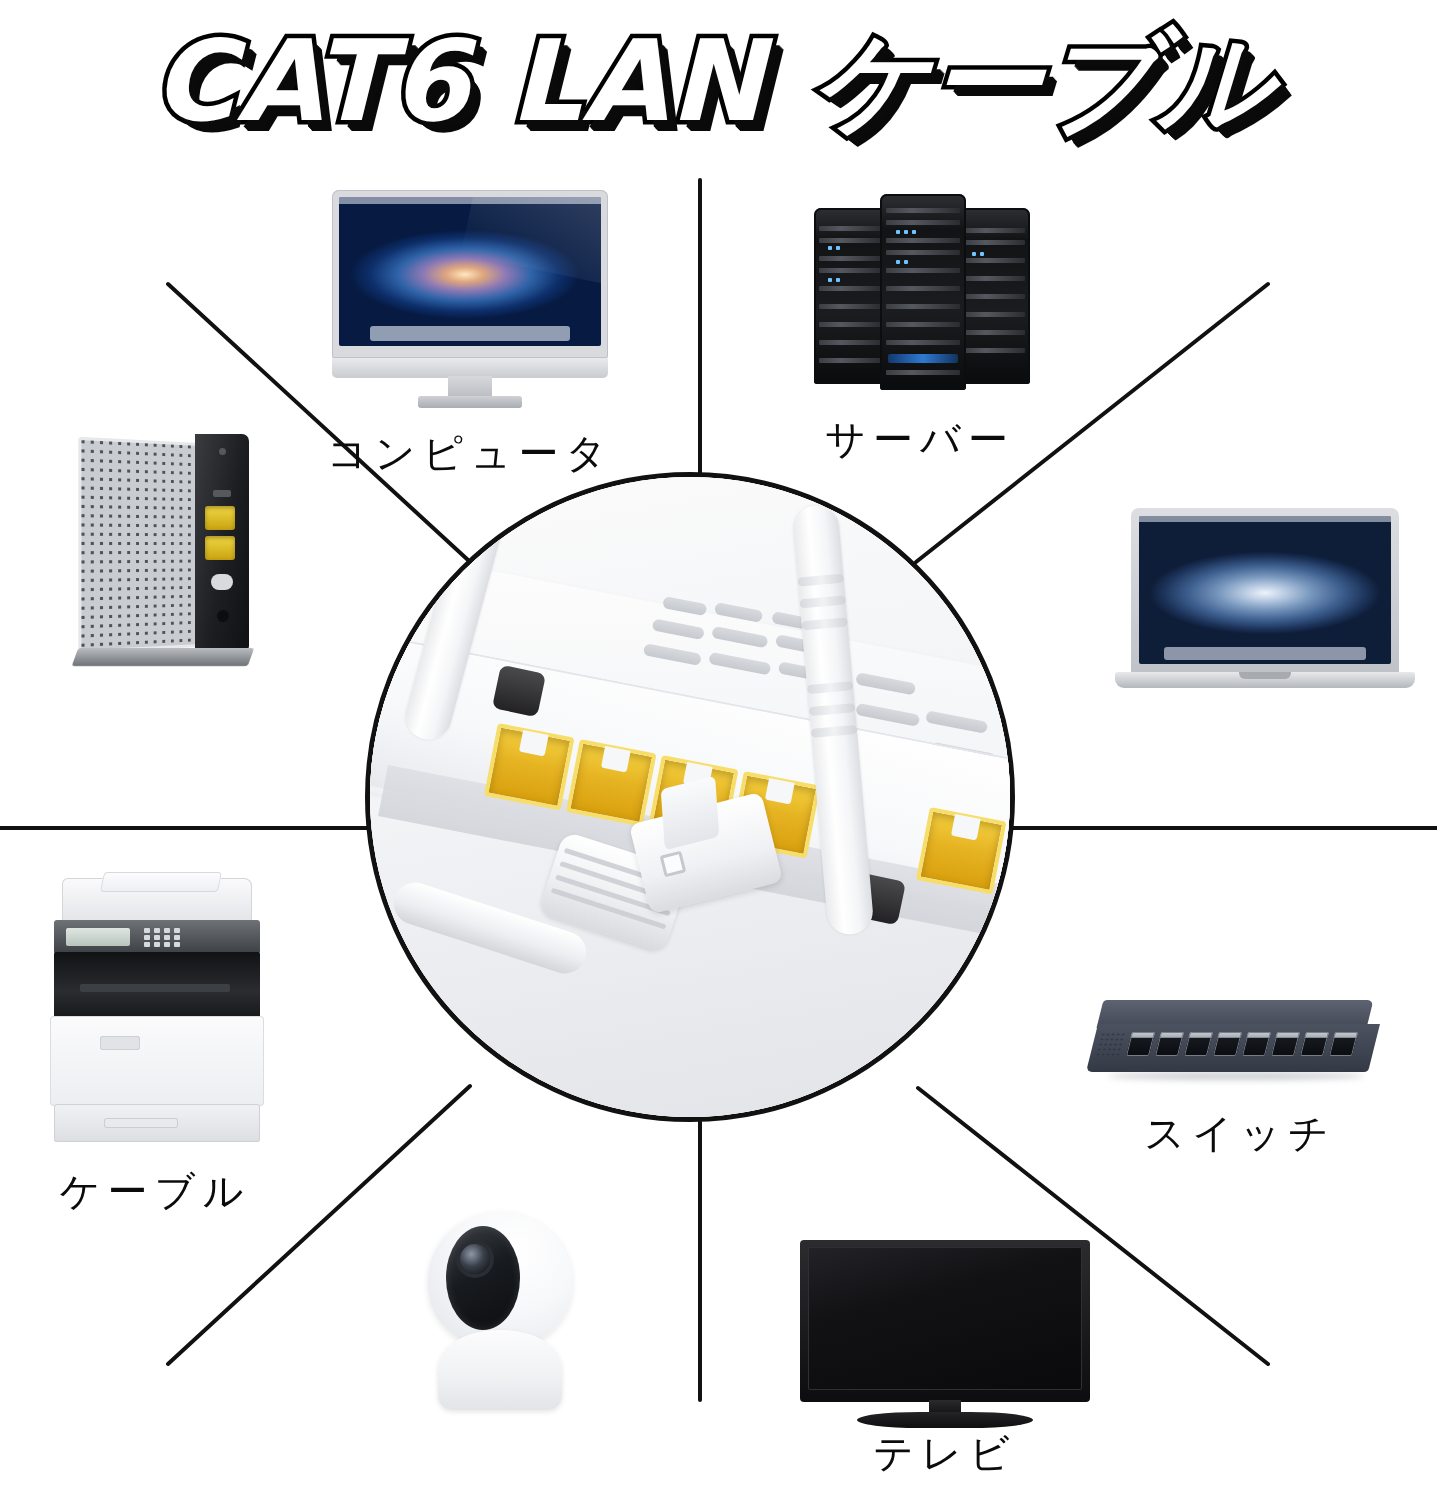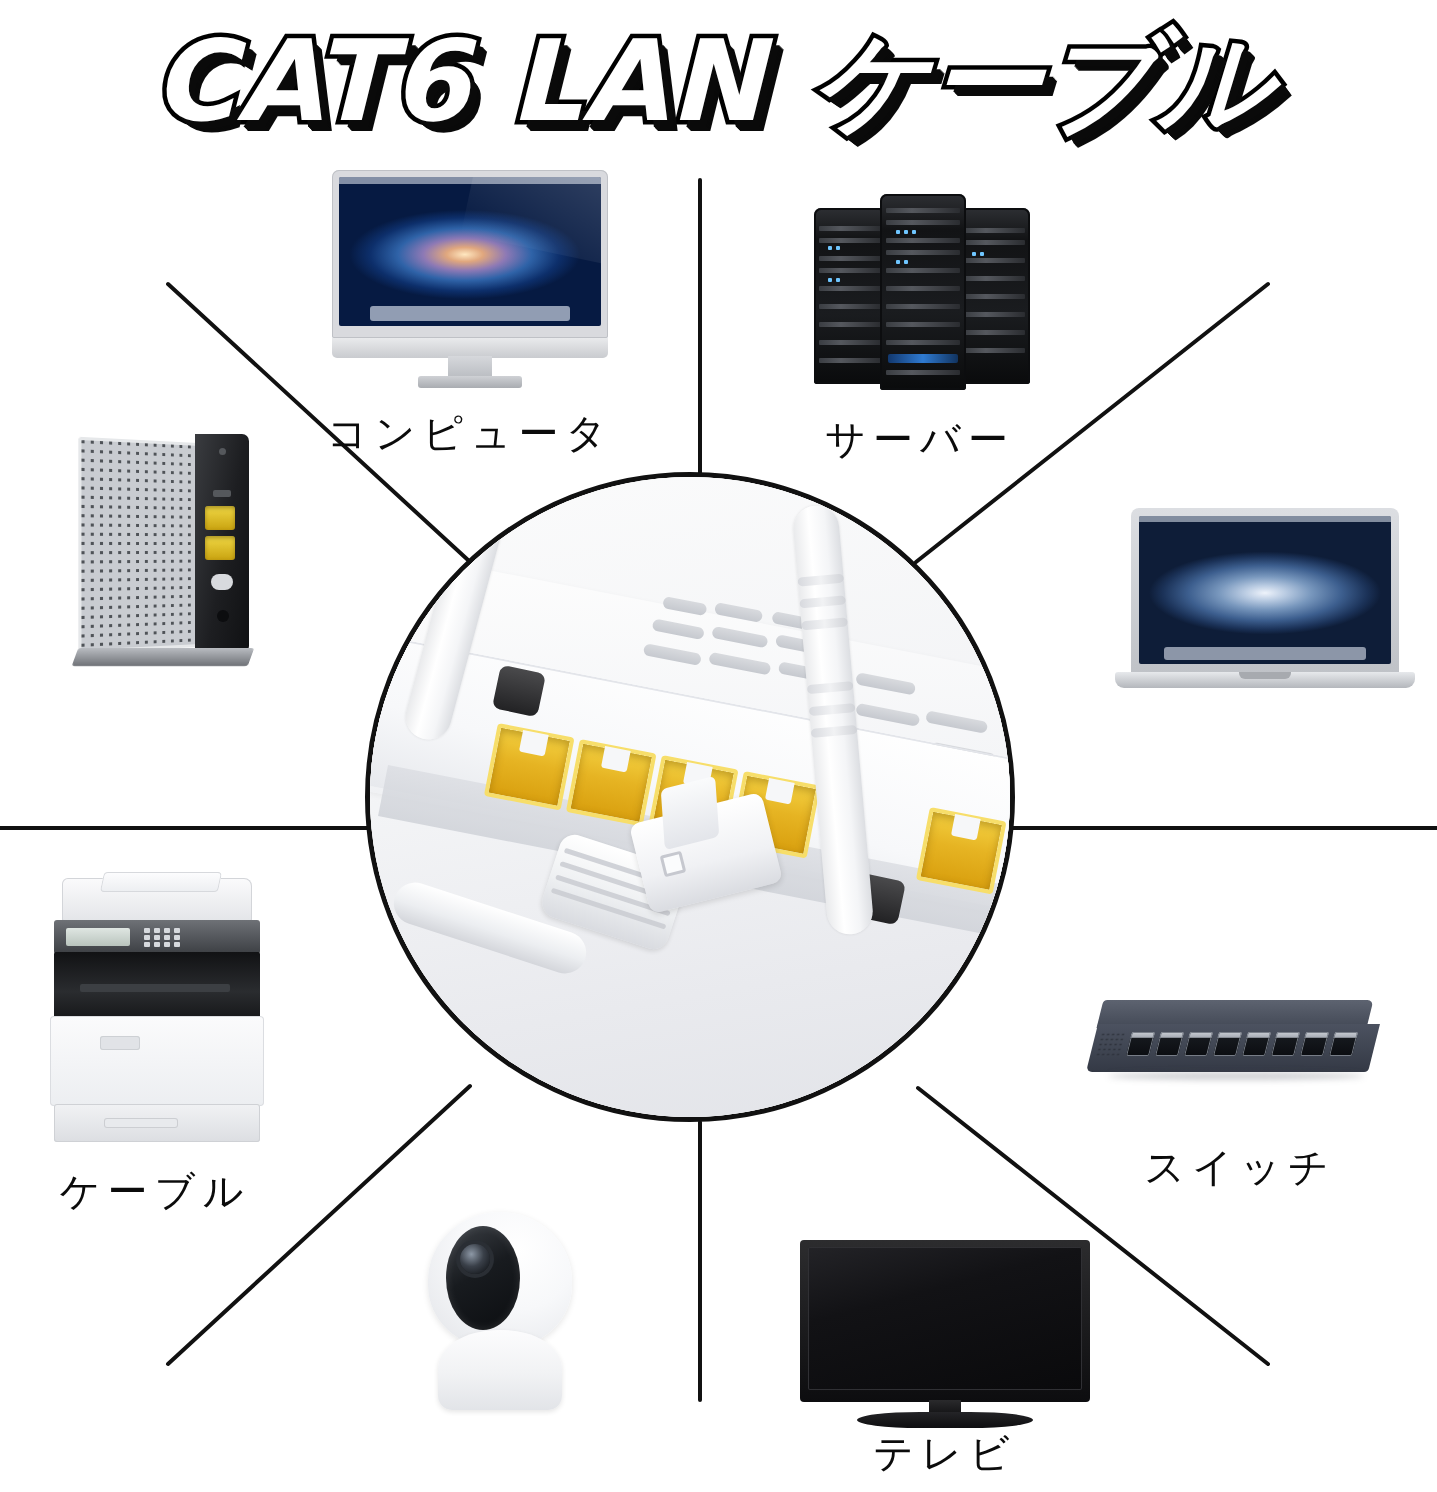--- a/index.html
+++ b/index.html
@@ -457,21 +457,21 @@
       <div class="boot-rib" style="top:30px;"></div>
       <div class="boot-rib" style="top:44px;"></div>
       <div class="boot-rib" style="top:58px;"></div>
     </div>
     <div class="cable-plug"></div>
     <div class="plug-clip"></div>
     <div class="plug-win"></div>
   </div>
 </div>
 
-<div class="tile" style="left:320px; top:170px; width:300px;">
+<div class="tile" style="left:320px; top:190px; width:300px;">
   <div class="art">
     <div class="imac">
       <div class="screen">
           <div class="panel">
             <div class="dock"></div>
           </div>
         </div>
       <div class="chin"></div>
       <div class="neck"></div>
       <div class="foot"></div>
@@ -608,21 +608,21 @@
         <div class="rj" style="left:58px;"></div>
         <div class="rj" style="left:87px;"></div>
         <div class="rj" style="left:116px;"></div>
         <div class="rj" style="left:145px;"></div>
         <div class="rj" style="left:174px;"></div>
         <div class="rj" style="left:203px;"></div>
       </div>
       <div class="shadow"></div>
     </div>
   </div>
-  <div class="cap" style="margin-top:34px;">スイッチ</div>
+  <div class="cap" style="">スイッチ</div>
 </div>
 
 <div class="tile" style="left:400px; top:1212px; width:200px;">
   <div class="art">
     <div class="camera">
       <div class="head"></div>
       <div class="lensring"></div>
       <div class="lens"></div>
       <div class="base"></div>
     </div>

